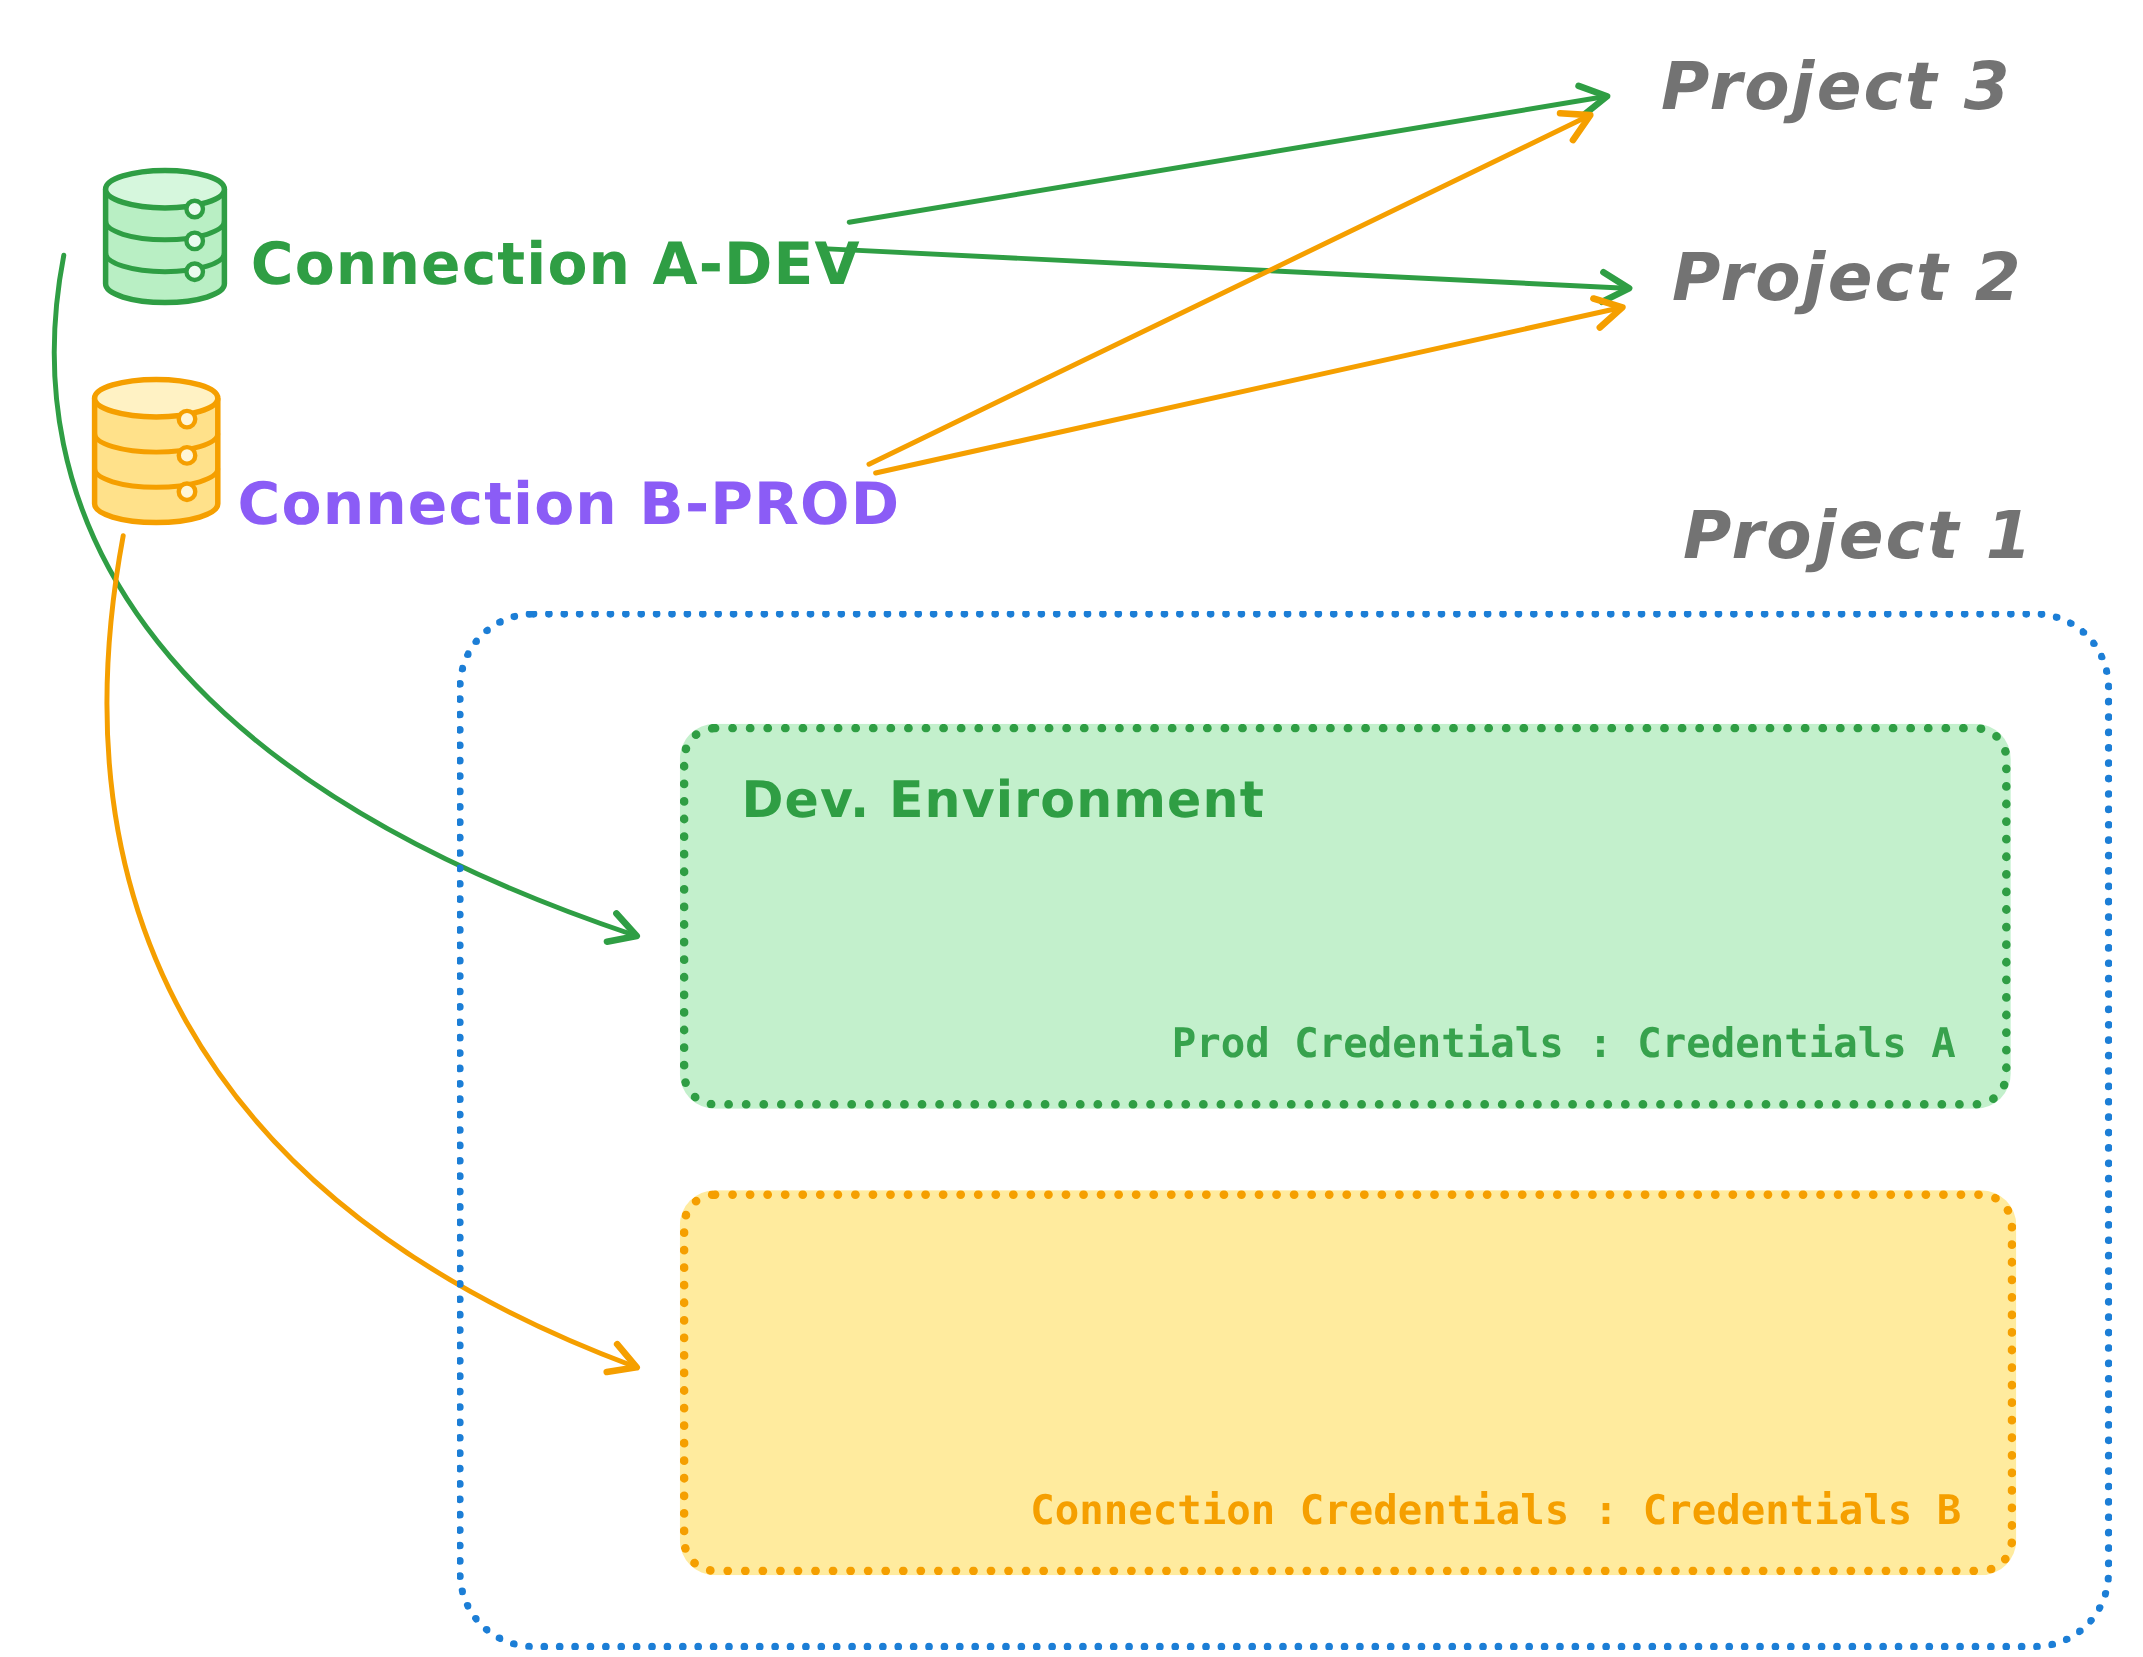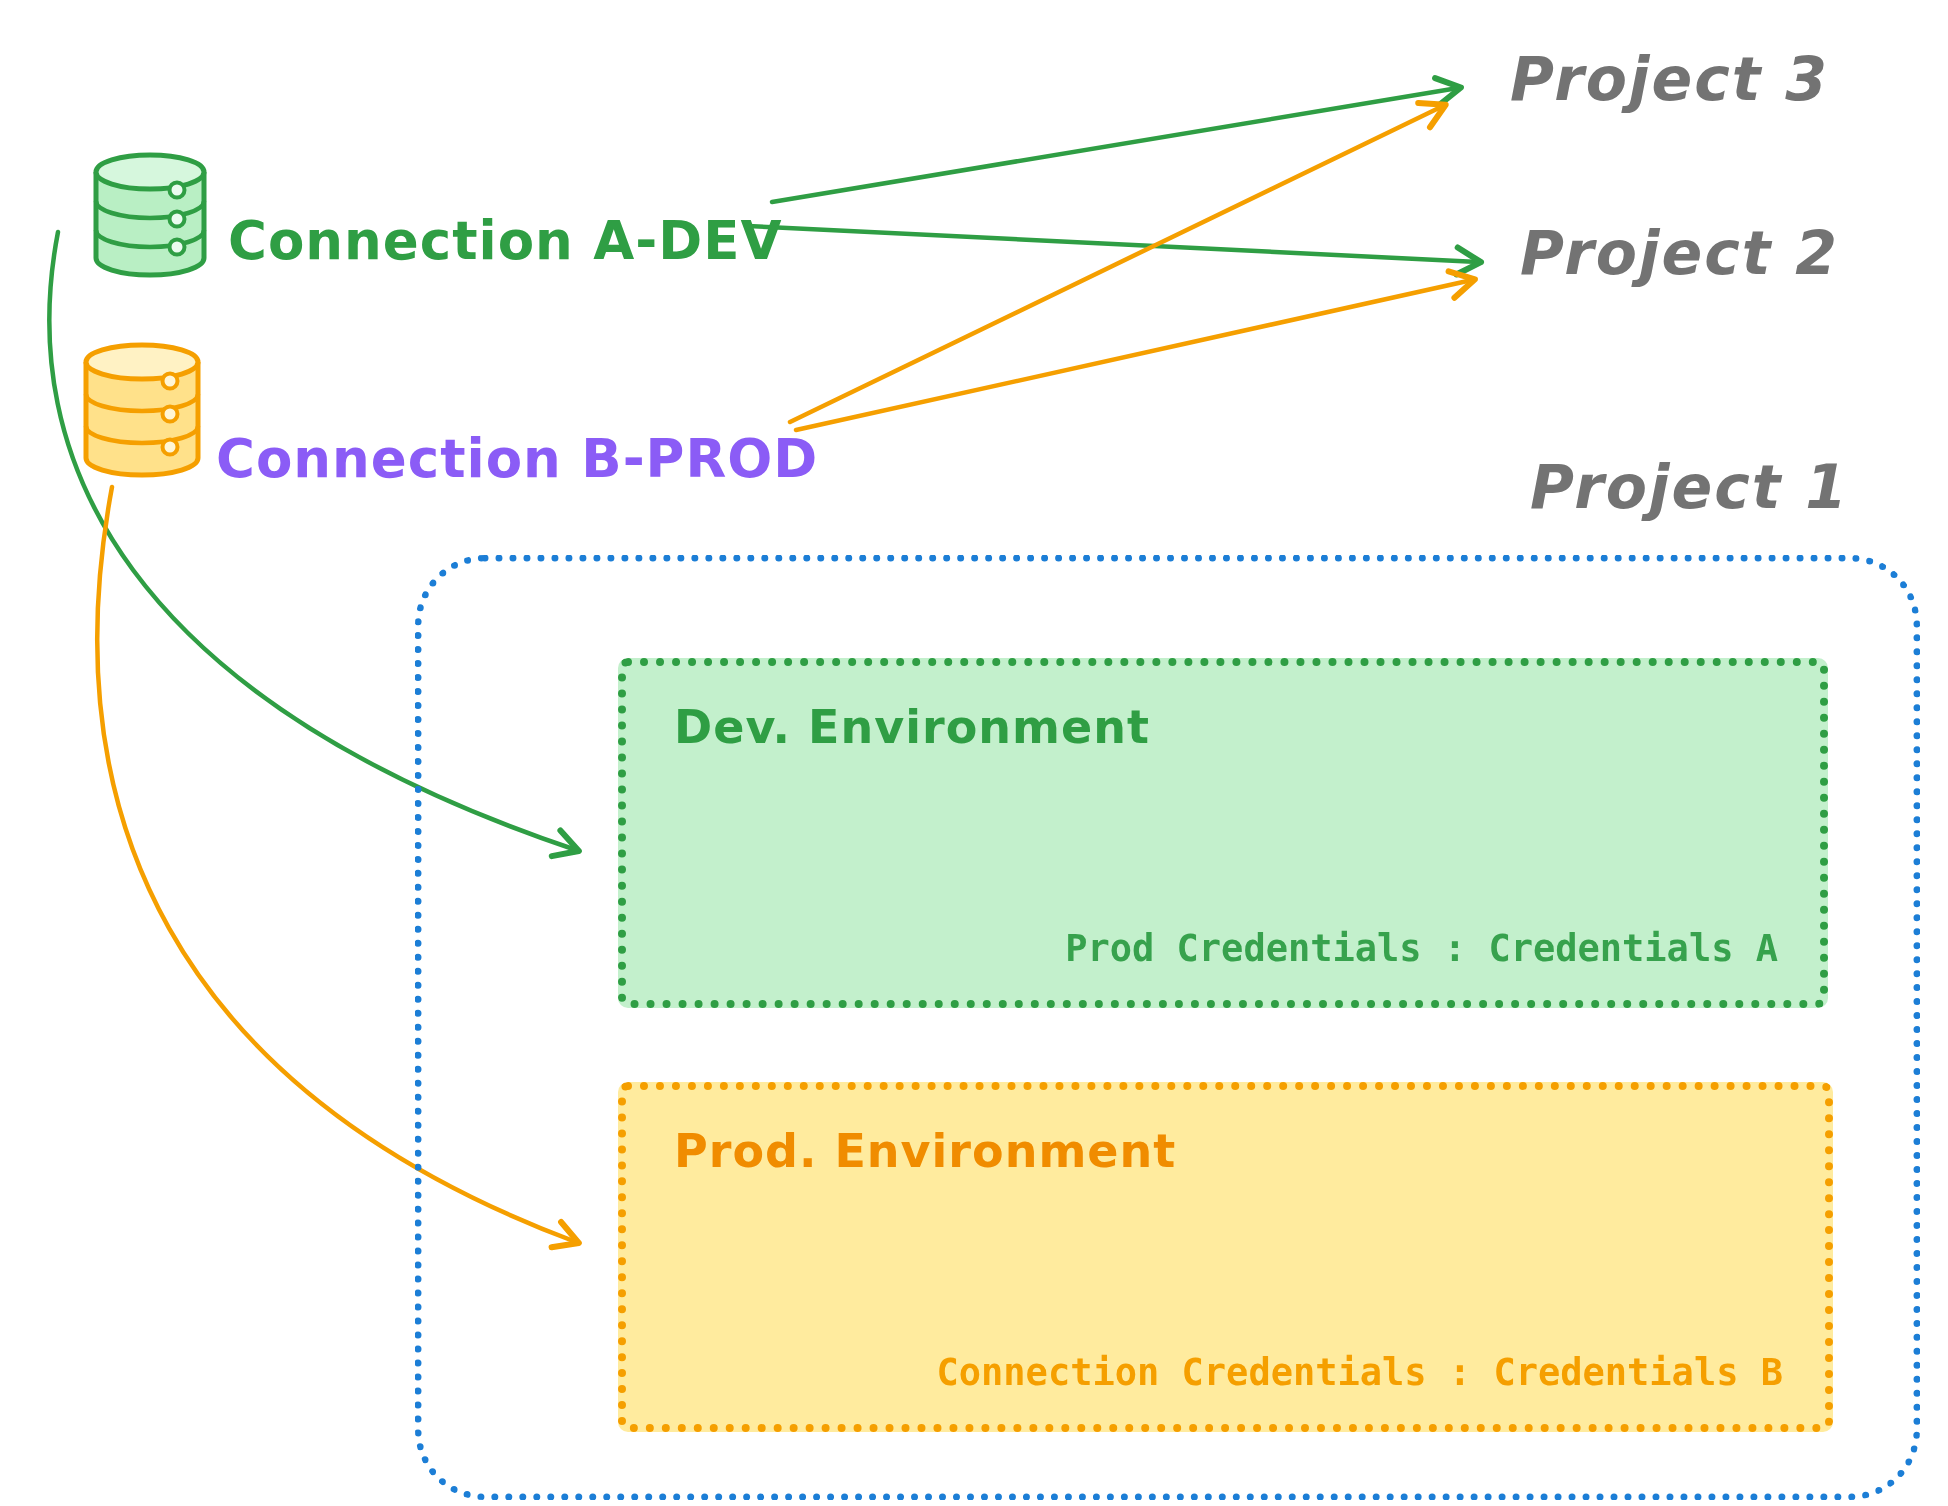--- a/index.html
+++ b/index.html
@@ -55,21 +55,21 @@
     position: absolute;
     left: 415px; top: 555px;
     width: 1505px; height: 945px;
     border: 7px dotted #1c7ed6;
     border-radius: 70px;
     box-sizing: border-box;
   }
   .env-box {
     position: absolute;
     box-sizing: border-box;
-    border-radius: 10px;
+    border-radius: 32px;
   }
   .env-box.dev {
     left: 196px; top: 96px;
     width: 1210px; height: 350px;
     background: #c3f0cc;
     border: 8px dotted #2f9e44;
   }
   .env-box.prod {
     left: 196px; top: 520px;
     width: 1215px; height: 350px;
@@ -150,19 +150,18 @@
   <div class="project-label p1">Project 1</div>
 
   <div class="project1-box">
 
     <div class="env-box dev">
       <div class="env-title">Dev. Environment</div>
       <div class="env-cred">Prod Credentials : Credentials A</div>
     </div>
 
     <div class="env-box prod">
-      <div class="env-title">Prod. Environment</div>
       <div class="env-cred">Connection Credentials : Credentials B</div>
     </div>
 
   </div>
 
 </div>
 
 </body></html>

